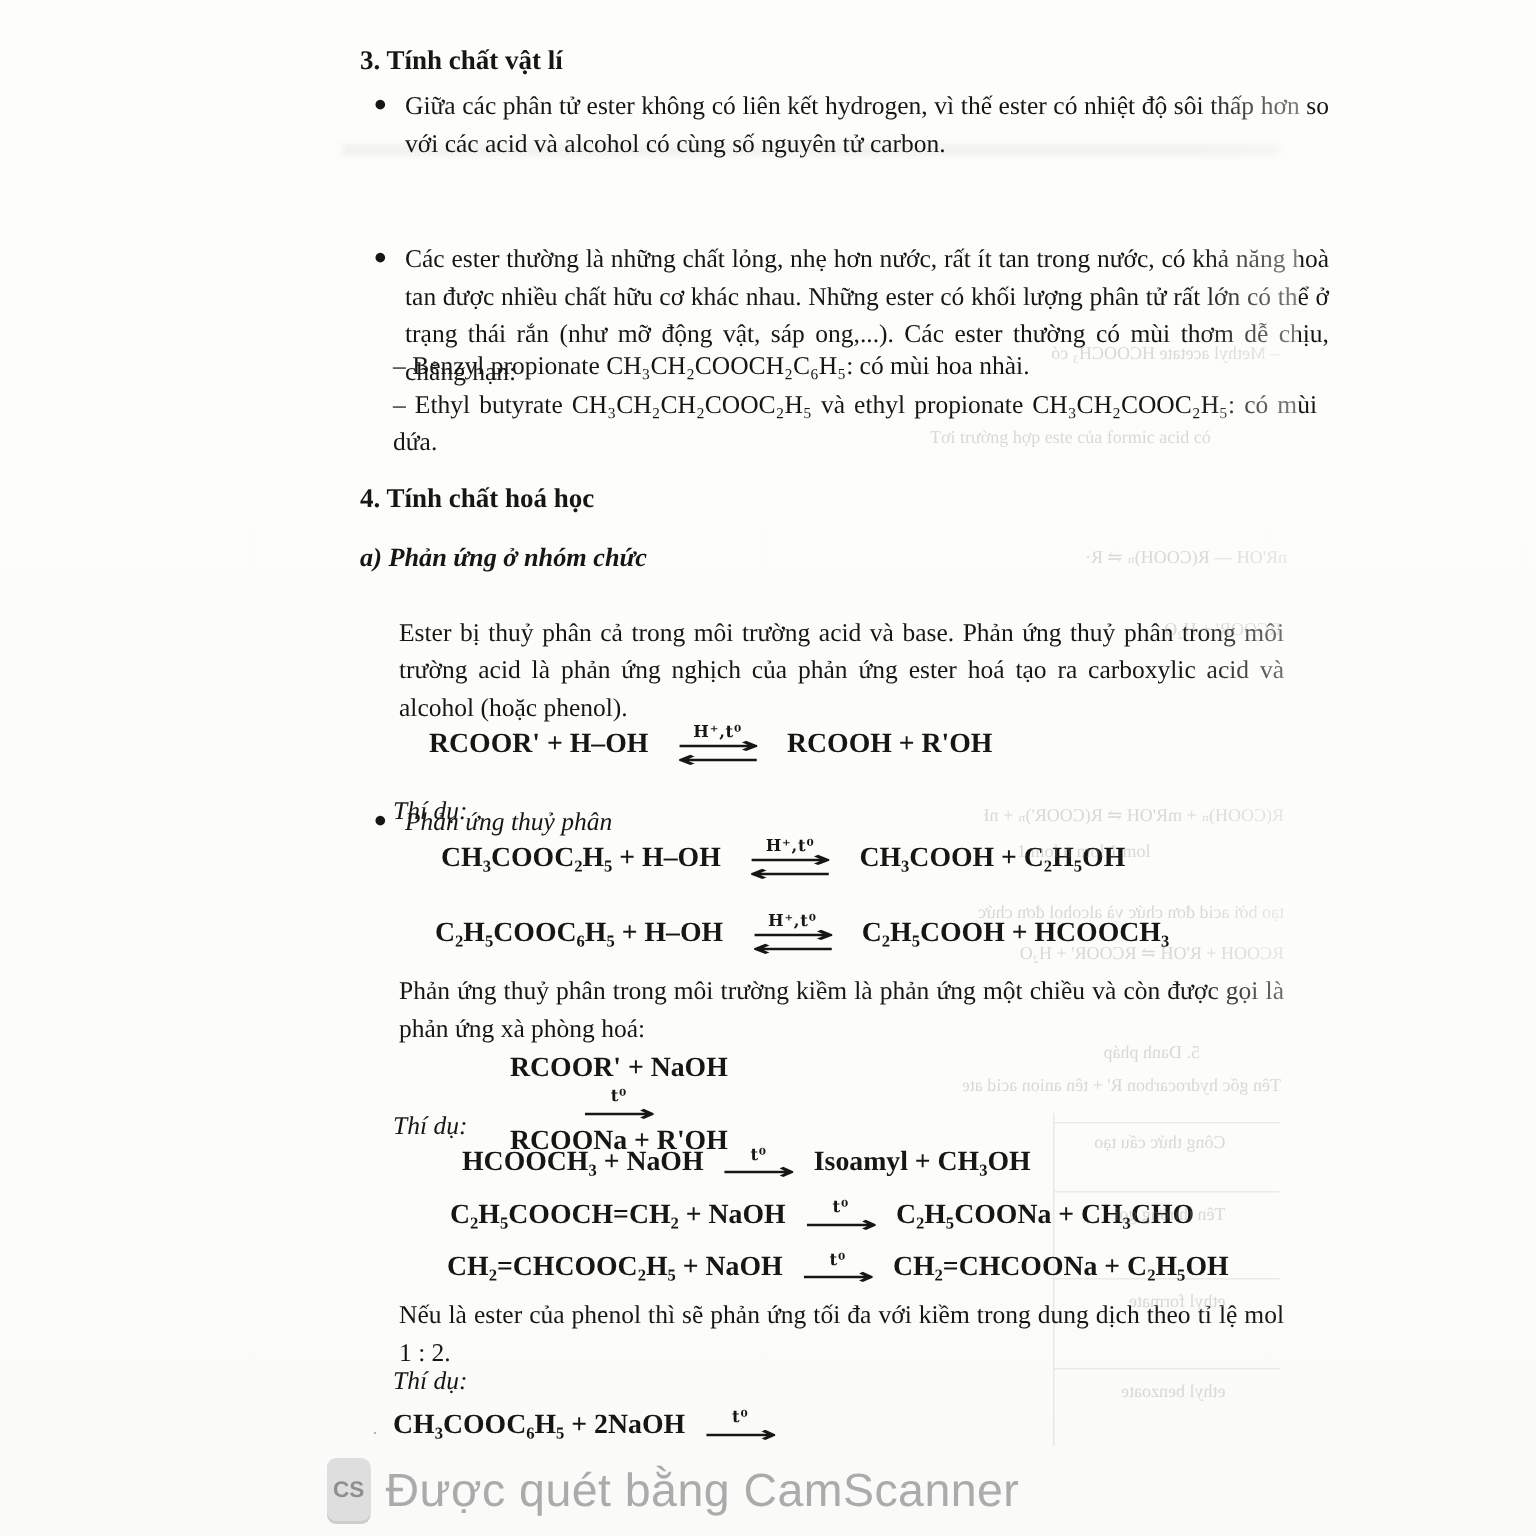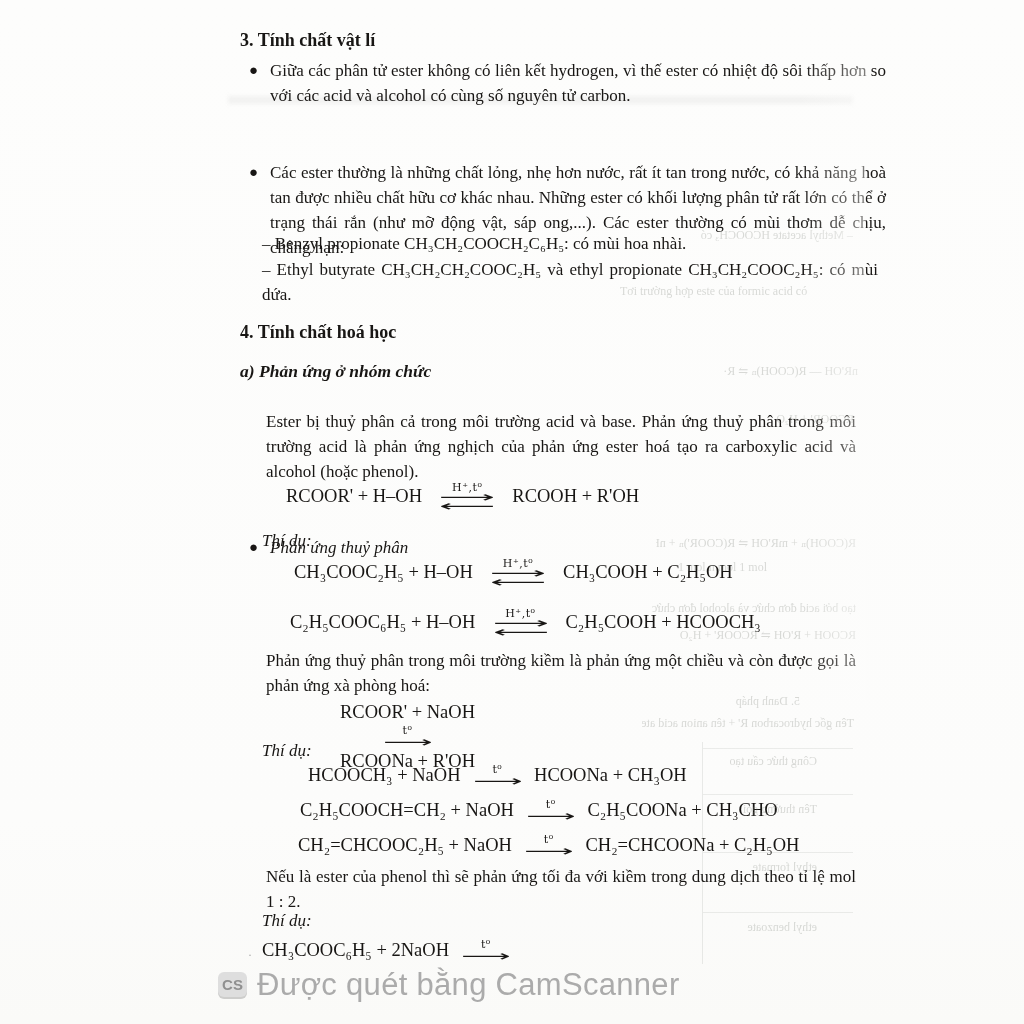--- a/index.html
+++ b/index.html
@@ -14,21 +14,21 @@
   .blk{position:absolute;width:616px;left:240px;}
   .just{text-align:justify;text-justify:inter-word;}
   .h{font-weight:bold;font-size:18px;}
   .hi{font-weight:bold;font-style:italic;font-size:17.5px;}
   .it{font-style:italic;}
   .bullet{padding-left:30px;position:relative;}
   .bullet .dot{position:absolute;left:9px;top:0;font-size:15px;}
   .dashline{padding-left:22px;}
   
   .eq{position:absolute;white-space:nowrap;display:flex;align-items:center;
-      font-size:18.5px;font-family:"Liberation Serif","DejaVu Serif",serif;}
+      font-size:18.5px;font-family:"Liberation Serif","DejaVu Serif",serif;font-weight:bold;}
   .arrowbox{display:inline-flex;flex-direction:column;align-items:center;
       justify-content:center;margin:0 30px;}
   .arrowbox .cond{font-size:11px;line-height:11px;letter-spacing:0.5px;
       font-family:"DejaVu Serif",serif;margin-bottom:0px;}
   .arrowbox .arr{display:block;font-size:15px;line-height:9px;
       font-family:"DejaVu Sans",sans-serif;transform:scaleX(2.6);}
   .arrowbox.single{margin:0 26px;}
   .arrowbox.single .arr{line-height:13px;transform:scaleX(2.3);}
   
   .scanband{position:absolute;left:228px;top:96px;width:625px;height:8px;
@@ -39,21 +39,21 @@
   .bf{position:absolute;color:#8b9088;opacity:0.32;font-size:12px;
       line-height:14px;filter:blur(0.45px);white-space:nowrap;overflow:hidden;}
   .mir{transform:scaleX(-1);}
   .ghost-table{position:absolute;left:702px;top:742px;width:156px;height:222px;
       border-left:1px solid rgba(60,70,60,0.10);}
   .ghost-table .gl{position:absolute;left:0;width:150px;height:1px;
       background:rgba(60,70,60,0.09);}
   
   .footer{position:absolute;left:218px;top:972px;display:flex;align-items:center;
       font-family:"Liberation Sans","DejaVu Sans",sans-serif;}
-  .cs-badge{width:29px;height:25px;border-radius:6px;background:#dedede;
+  .cs-badge{width:29px;height:42px;border-radius:6px;background:#dedede;
       color:#8f8f8f;font-weight:bold;font-size:15px;display:flex;align-items:center;
       justify-content:center;margin-right:10px;box-shadow:0 2px 0 rgba(0,0,0,0.18);}
   .cs-text{color:#ababab;font-size:31px;letter-spacing:0.3px;}
 </style>
 </head>
 <body>
 
 <div class="page">
 
   <div class="scanband"></div>
@@ -128,21 +128,21 @@
   </div>
 
   <div class="blk it" style="top:738px;padding-left:22px;">Thí dụ:</div>
 
   <div class="eq" style="left:308px;top:763px;">
     <span>HCOOCH₃  +  NaOH</span>
     <span class="arrowbox single">
       <span class="cond">t⁰</span>
       <span class="arr">⟶</span>
     </span>
-    <span>HCOONa  +  CH₃OH</span>
+    <span>Isoamyl  +  CH₃OH</span>
   </div>
 
   <div class="eq" style="left:300px;top:798px;">
     <span>C₂H₅COOCH=CH₂  +  NaOH</span>
     <span class="arrowbox single">
       <span class="cond">t⁰</span>
       <span class="arr">⟶</span>
     </span>
     <span>C₂H₅COONa  +  CH₃CHO</span>
   </div>

